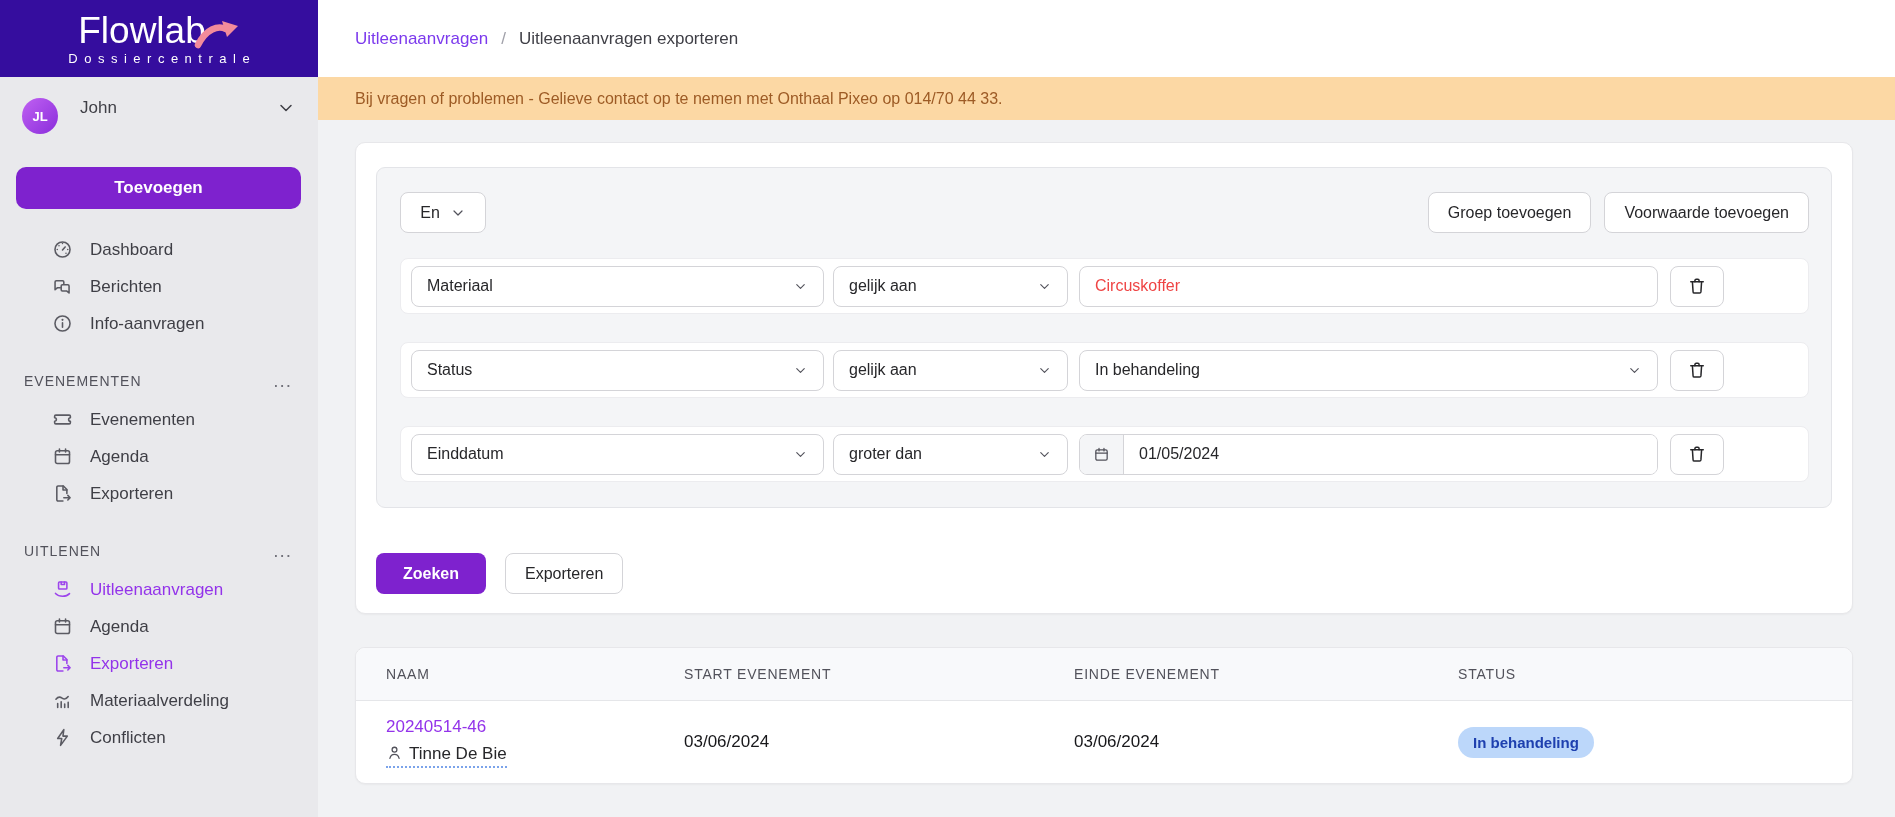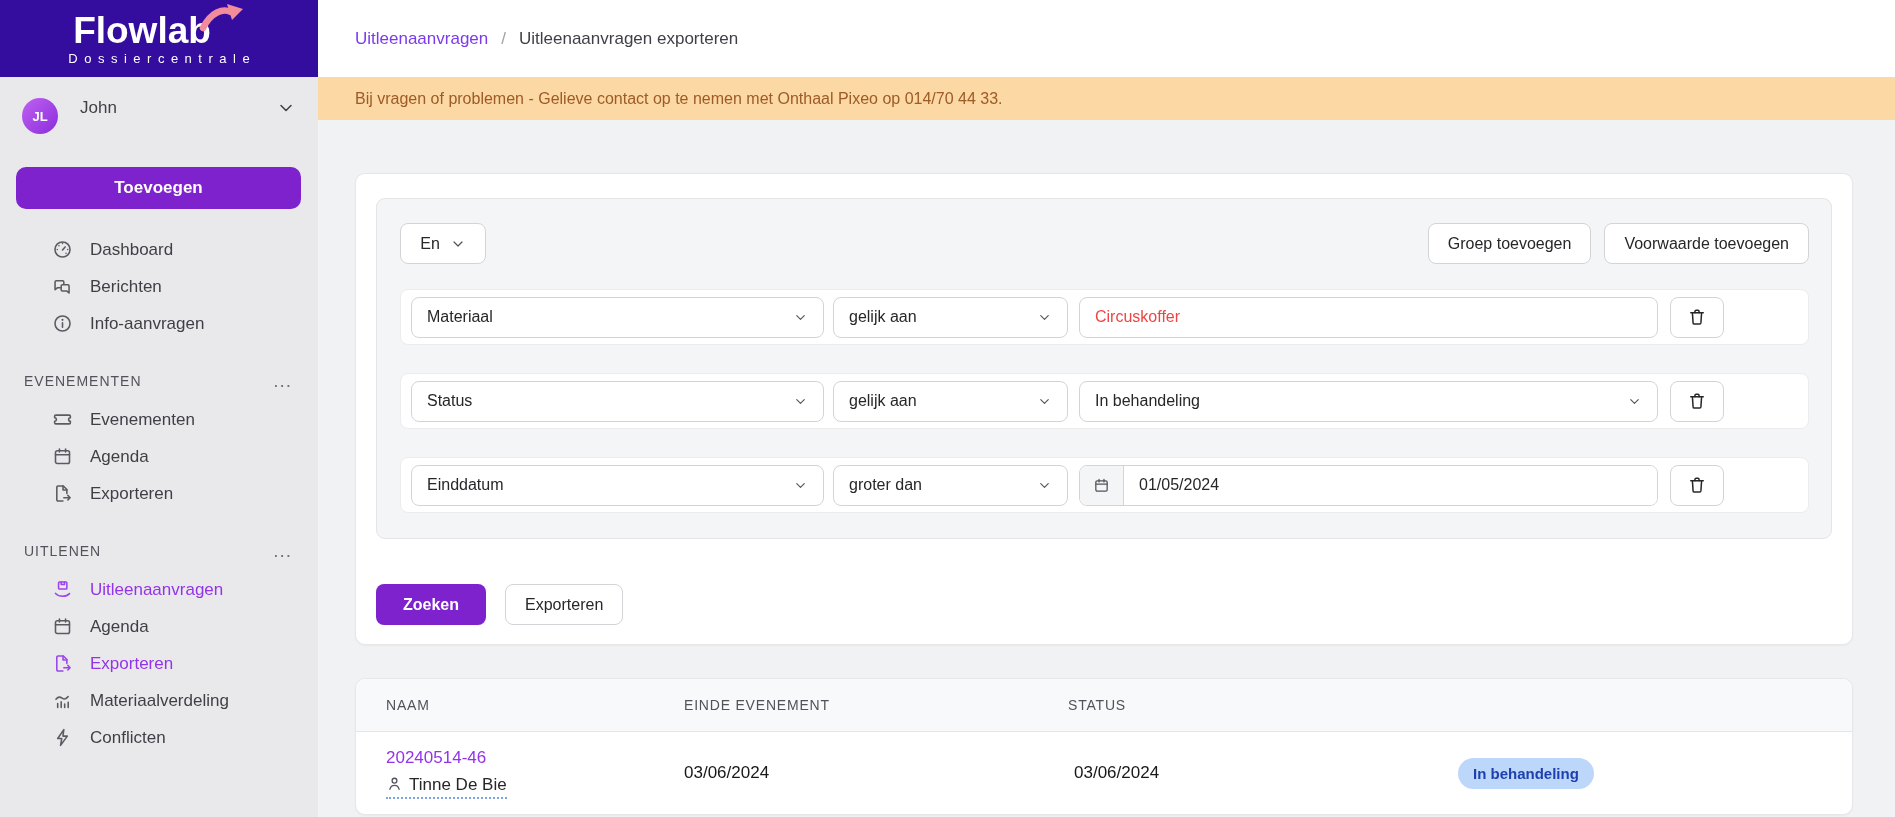--- a/index.html
+++ b/index.html
@@ -3,21 +3,21 @@
 <meta charset="utf-8">
 <style>
   * { margin:0; padding:0; box-sizing:border-box; }
   html,body { width:1895px; height:817px; }
   body { font-family:"Liberation Sans", sans-serif; background:#f1f2f4; overflow:hidden; }
   .page { width:1895px; height:817px; display:flex; }
 
   
   .sidebar { width:318px; flex:none; background:#e9e9ec; display:flex; flex-direction:column; }
   .logo-block { height:77px; background:#350d9e; color:#fff; display:flex; flex-direction:column; align-items:center; justify-content:center; }
-  .logo-row { display:flex; align-items:flex-start; font-size:37px; font-weight:bold; line-height:1; }
+  .logo-row { display:flex; align-items:flex-end; font-size:37px; font-weight:normal; line-height:1; }
   .logo-arrow { margin-left:-14px; margin-top:-14px; }
   .logo-sub { font-size:13px; letter-spacing:6.5px; margin-top:2px; font-weight:400; text-indent:6.5px; }
   .user-row { display:flex; align-items:flex-start; padding:21px 22px 0 22px; }
   .avatar { width:36px; height:36px; border-radius:50%; background:linear-gradient(135deg,#c061f2,#8a2ddb); color:#fff; font-size:13px; font-weight:bold; display:flex; align-items:center; justify-content:center; }
   .user-name { margin-left:22px; font-size:17px; color:#3f3f46; flex:1; }
   .user-chevron { color:#3f3f46; display:flex; cursor:pointer; }
   .add-btn { margin:33px 17px 0 16px; height:42px; background:#7e22ce; color:#fff; border:none; border-radius:10px; font-size:17px; font-weight:600; font-family:inherit; cursor:pointer; }
   .nav { padding-top:22px; }
   .nav-item { display:flex; align-items:center; height:37px; padding:0 24px; color:#3f3f46; font-size:17px; gap:17px; cursor:pointer;margin-left:28px; }
   .nav-item svg { width:21px; height:21px; color:#5b5b63; flex:none; }
@@ -26,21 +26,21 @@
   .section-head { display:flex; align-items:center; justify-content:space-between; padding:0 26px 0 24px; margin-top:29px; margin-bottom:11px; font-size:14px; color:#52525b; letter-spacing:1px; font-weight:500; }
   .more-dots { color:#71717a; font-size:19px; line-height:1; cursor:pointer; letter-spacing:1px; }
 
   
   .main { flex:1; display:flex; flex-direction:column; min-width:0; }
   .topbar { height:77px; background:#fff; display:flex; align-items:center; padding-left:37px; gap:13px; font-size:17px; flex:none; }
   .crumb-link { color:#7c3aed; cursor:pointer; }
   .crumb-sep { color:#a1a1aa; }
   .crumb-current { color:#3f3f46; }
   .banner { height:43px; flex:none; background:#fcd8a4; color:#9d5b25; display:flex; align-items:center; padding-left:37px; font-size:16px; }
-  .content { flex:1; padding:53px 42px 0 37px; overflow:hidden; }
+  .content { flex:1; padding:22px 42px 0 37px; overflow:hidden; }
 
   .filter-card { background:#fff; border:1px solid #e7e7ea; border-radius:10px; padding:24px 20px 19px; box-shadow:0 1px 2px rgba(0,0,0,.04); }
   .filter-panel { background:#f4f5f7; border:1px solid #e3e4e8; border-radius:9px; padding:24px 22px 25px 23px; }
   .panel-top { display:flex; justify-content:space-between; align-items:center; margin-bottom:25px; }
   .btn-white { background:#fff; border:1px solid #d4d4d8; border-radius:8px; height:41px; font-size:16px; color:#27272a; display:inline-flex; align-items:center; justify-content:center; padding:0 19px; cursor:pointer; font-family:inherit; }
   .en-btn { gap:10px; padding:0 15px; width:86px; justify-content:center; }
   .chev { color:#52525b; display:flex; }
   .top-right { display:flex; gap:13px; }
 
   .frow { background:#fff; border:1px solid #ececef; border-radius:8px; height:56px; display:flex; align-items:center; padding:0 10px; gap:8px; margin-bottom:28px; }
@@ -325,20 +325,21 @@
 
         <div class="actions">
           <button class="btn-primary">Zoeken</button>
           <button class="btn-white">Exporteren</button>
         </div>
       </section>
 
       <section class="table-card">
         <div class="thead">
           <div class="c1">NAAM</div>
+          <div class="c2">START EVENEMENT</div>
           <div class="c3">EINDE EVENEMENT</div>
           <div class="c4">STATUS</div>
         </div>
         <div class="trow">
           <div class="c1">
             <span class="row-link">20240514-46</span>
             <div class="requester">
               <svg class="ic" viewBox="0 0 24 24">
                   <circle cx="12" cy="8" r="3.4"></circle>
                   <path d="M5.5 20.2c.9-3.6 3.2-5.4 6.5-5.4s5.6 1.8 6.5 5.4"></path>

